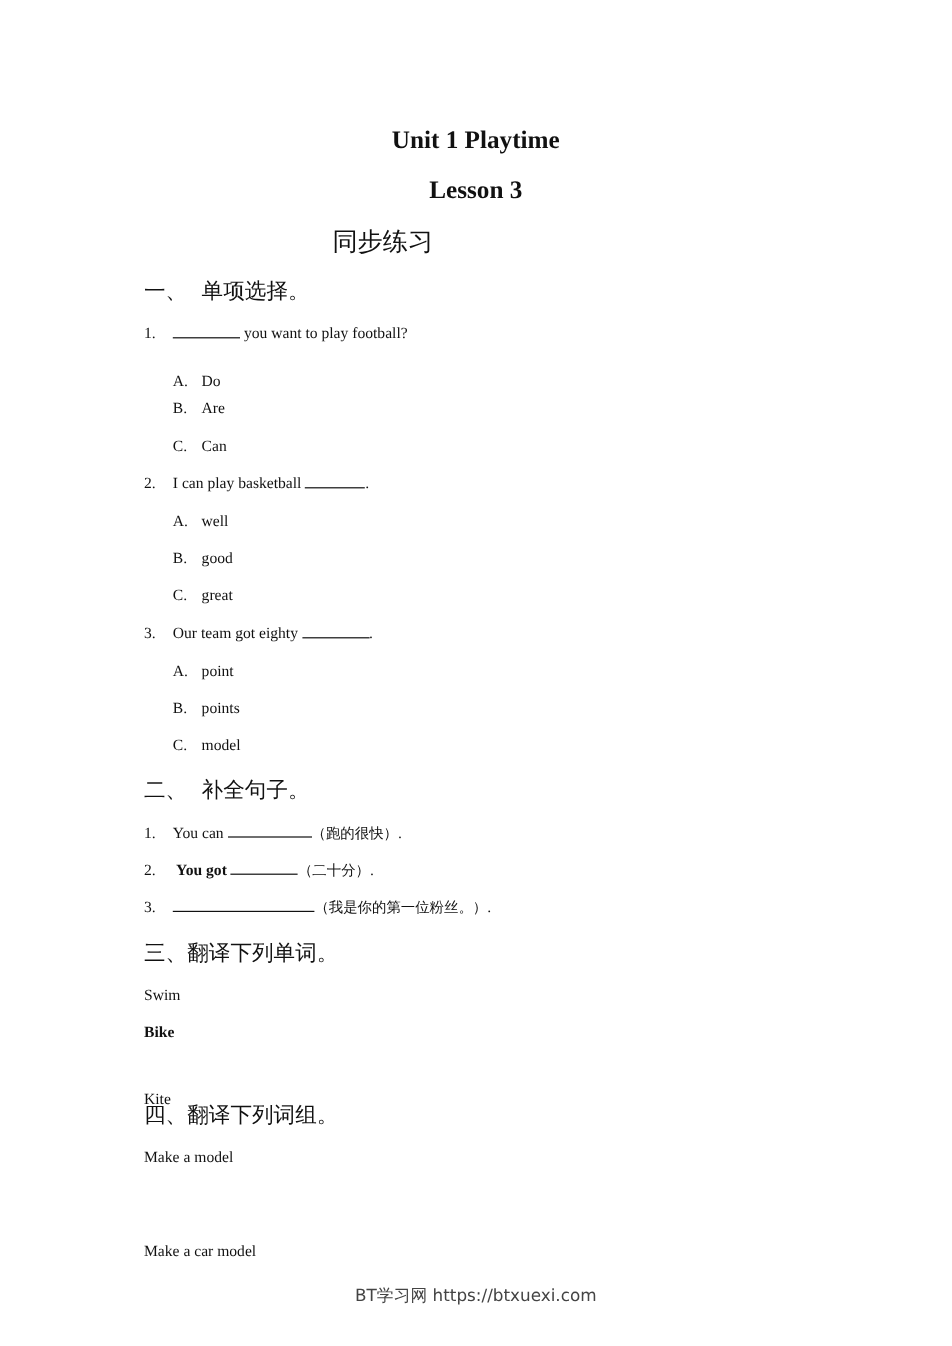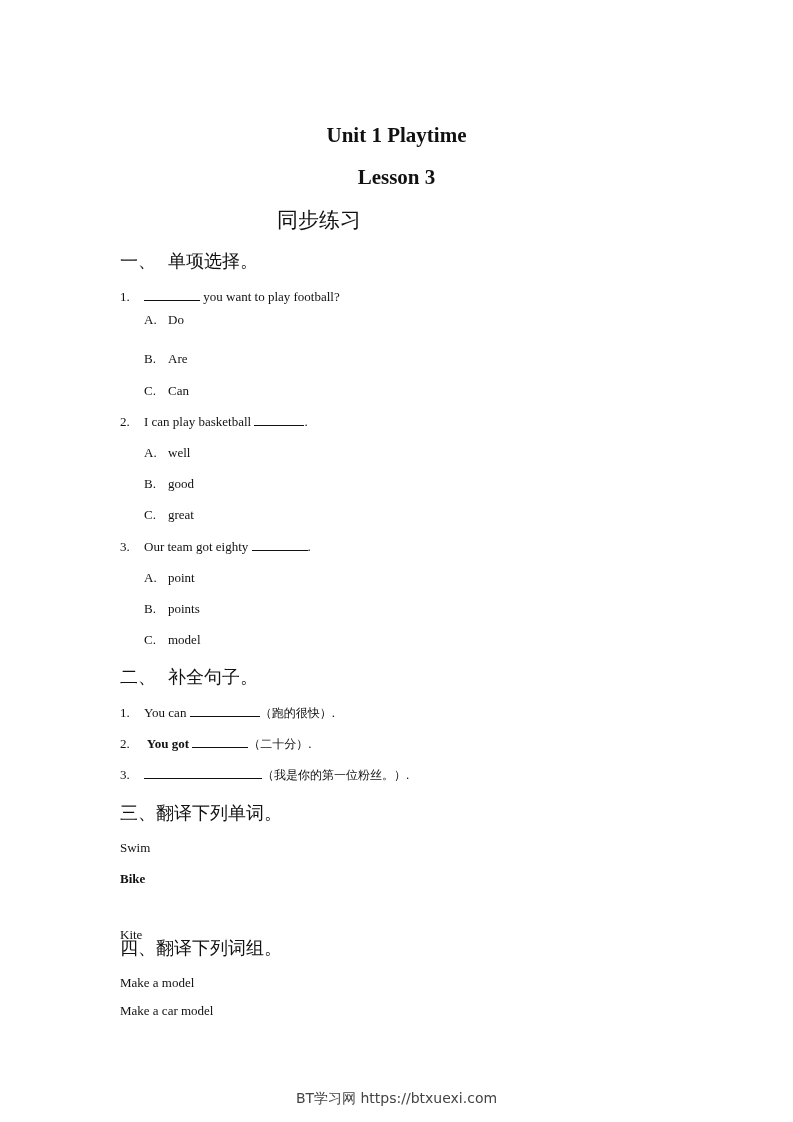--- a/index.html
+++ b/index.html
@@ -1,18 +1,18 @@
 <!DOCTYPE html>
 <html><head>
   <meta charset="utf-8">
   <style>
     html, body { margin: 0; padding: 0; background: #ffffff; }
     body { width: 793px; height: 1122px; position: relative; overflow: hidden;
            font-family: "Liberation Serif", "DejaVu Serif", serif; color: #111; }
-    .abs { position: absolute; white-space: nowrap; margin-top: 19px; }
+    .abs { position: absolute; white-space: nowrap; }
     .title { left: 0; width: 793px; text-align: center; font-weight: bold; font-size: 21px; }
     .subtitle-cn { left: 0; width: 638px; text-align: center; font-size: 21px;
                    font-family: "DejaVu Sans", sans-serif; font-weight: normal; }
     .section { left: 120px; font-size: 18px; font-family: "DejaVu Sans", sans-serif; }
     .section .num { display: inline-block; width: 48px; }
     .section.tight .num { width: auto; }
     .q { left: 120px; font-size: 13px; }
     .q .n { display: inline-block; width: 24px; }
     .opt { left: 144px; font-size: 13px; }
     .opt .l { display: inline-block; width: 24px; }
@@ -29,21 +29,21 @@
 <div class="abs title" style="top:146px;">Lesson 3</div>
 <div class="abs subtitle-cn" style="top:187px;">同步练习</div>
 
 <div class="abs section" style="top:230px;">
   <span class="num">一、</span><span>单项选择。</span>
 </div>
 
 <div class="abs q" style="top:270px;">
   <span class="n">1.</span><span class="blank" style="width:56px;"></span><span> you want to play football?</span>
 </div>
-<div class="abs opt" style="top:293px;"><span class="l">A.</span><span>Do</span></div>
+<div class="abs opt" style="top:310px;"><span class="l">A.</span><span>Do</span></div>
 <div class="abs opt" style="top:332px;"><span class="l">B.</span><span>Are</span></div>
 <div class="abs opt" style="top:364px;"><span class="l">C.</span><span>Can</span></div>
 
 <div class="abs q" style="top:395px;">
   <span class="n">2.</span><span>I can play basketball </span><span class="blank" style="width:50px;"></span><span>.</span>
 </div>
 <div class="abs opt" style="top:426px;"><span class="l">A.</span><span>well</span></div>
 <div class="abs opt" style="top:457px;"><span class="l">B.</span><span>good</span></div>
 <div class="abs opt" style="top:488px;"><span class="l">C.</span><span>great</span></div>
 
@@ -71,15 +71,15 @@
   <span class="num">三、</span><span>翻译下列单词。</span>
 </div>
 <div class="abs word" style="top:821px;">Swim</div>
 <div class="abs word" style="top:852px;font-weight:bold;">Bike</div>
 <div class="abs word" style="top:908px;">Kite</div>
 
 <div class="abs section tight" style="top:917px;">
   <span class="num">四、</span><span>翻译下列词组。</span>
 </div>
 <div class="abs word" style="top:956px;">Make a model</div>
-<div class="abs word" style="top:984px;">Make a car model</div>
+<div class="abs word" style="top:1035px;">Make a car model</div>
 
 <div class="abs footer" style="top:1071px;">BT学习网 https://btxuexi.com</div>
 
 </body></html>

